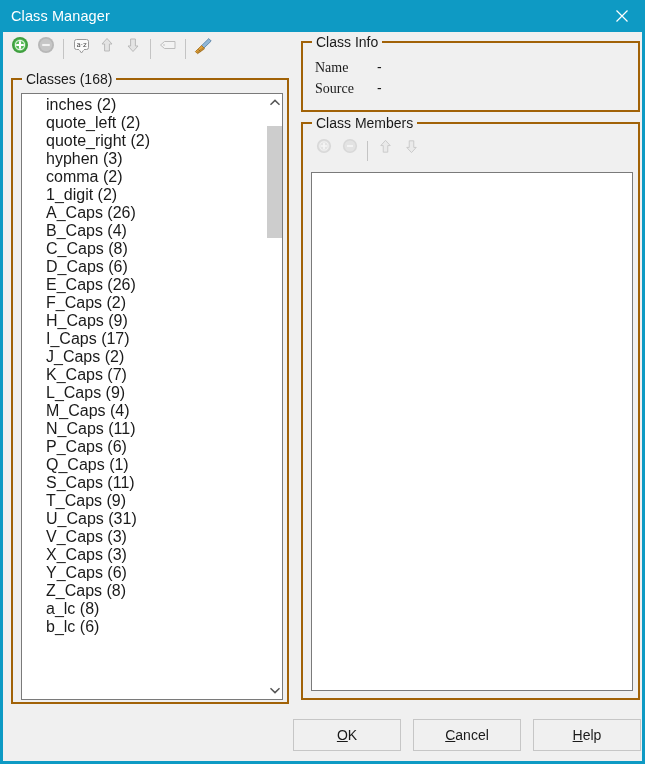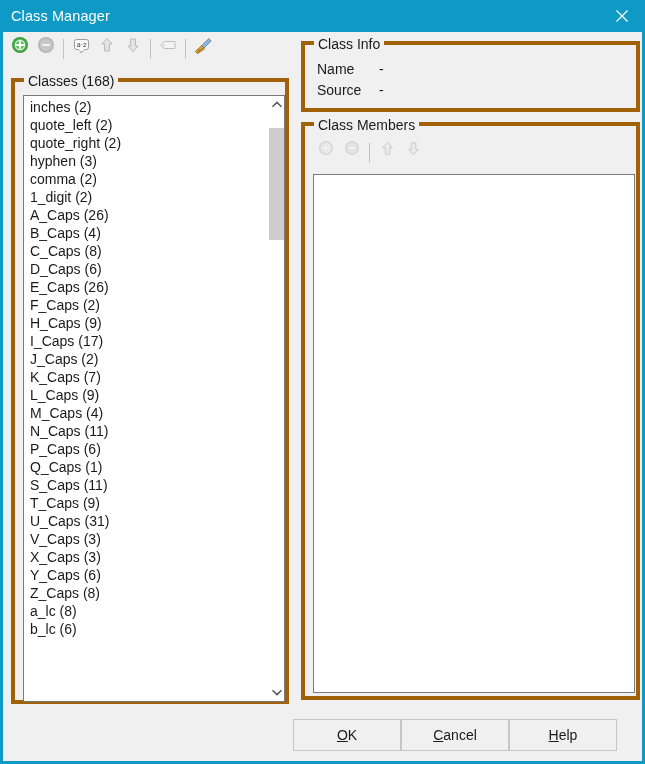--- a/index.html
+++ b/index.html
@@ -82,21 +82,21 @@
     height: 20px;
     background: #c4c4c4;
     margin: 0 4px;
     flex: none;
   }
   .tspace { width: 4px; flex: none; }
 
   
   .groupbox {
     position: absolute;
-    border: 4px solid #a16207;
+    border: 2px solid #a16207;
     box-sizing: border-box;
   }
   .group-title {
     position: absolute;
     top: -9px;
     left: 9px;
     background: #f0f0f0;
     padding: 0 4px;
     font-size: 14px;
     color: #1a1a1a;
@@ -124,22 +124,22 @@
   #list-items {
     position: absolute;
     left: 0;
     top: 0;
     width: 244px;
     padding-top: 2px;
   }
   .list-row {
     height: 18px;
     line-height: 18px;
-    padding-left: 6px;
-    font-size: 14px;
+    padding-left: 24px;
+    font-size: 16px;
     color: #1a1a1a;
     white-space: nowrap;
     cursor: default;
     overflow: hidden;
   }
   
   #list-scrollbar {
     position: absolute;
     right: 0;
     top: 0;
@@ -179,21 +179,21 @@
     width: 339px;
     height: 71px;
   }
   .kv-row {
     position: absolute;
     left: 12px;
     font-size: 14px;
     color: #1a1a1a;
     white-space: nowrap;
   }
-  .kv-label { display: inline-block; width: 62px; }
+  .kv-label { display: inline-block; width: 62px; font-family: Liberation Serif, serif; }
   .kv-value { color: #1a1a1a; }
 
   
   #members-group {
     left: 298px;
     top: 122px;
     width: 339px;
     height: 578px;
   }
   #members-toolbar {
@@ -216,20 +216,21 @@
   }
 
   
   #buttonbar {
     position: absolute;
     left: 290px;
     top: 719px;
     width: 350px;
     height: 32px;
     display: flex;
+    gap: 12px;
   }
   .dlg-btn {
     width: 108px;
     height: 32px;
     background: #f0f0f0;
     border: 1px solid #c6c6c6;
     font-family: "Liberation Sans", sans-serif;
     font-size: 14px;
     color: #1a1a1a;
     cursor: pointer;

